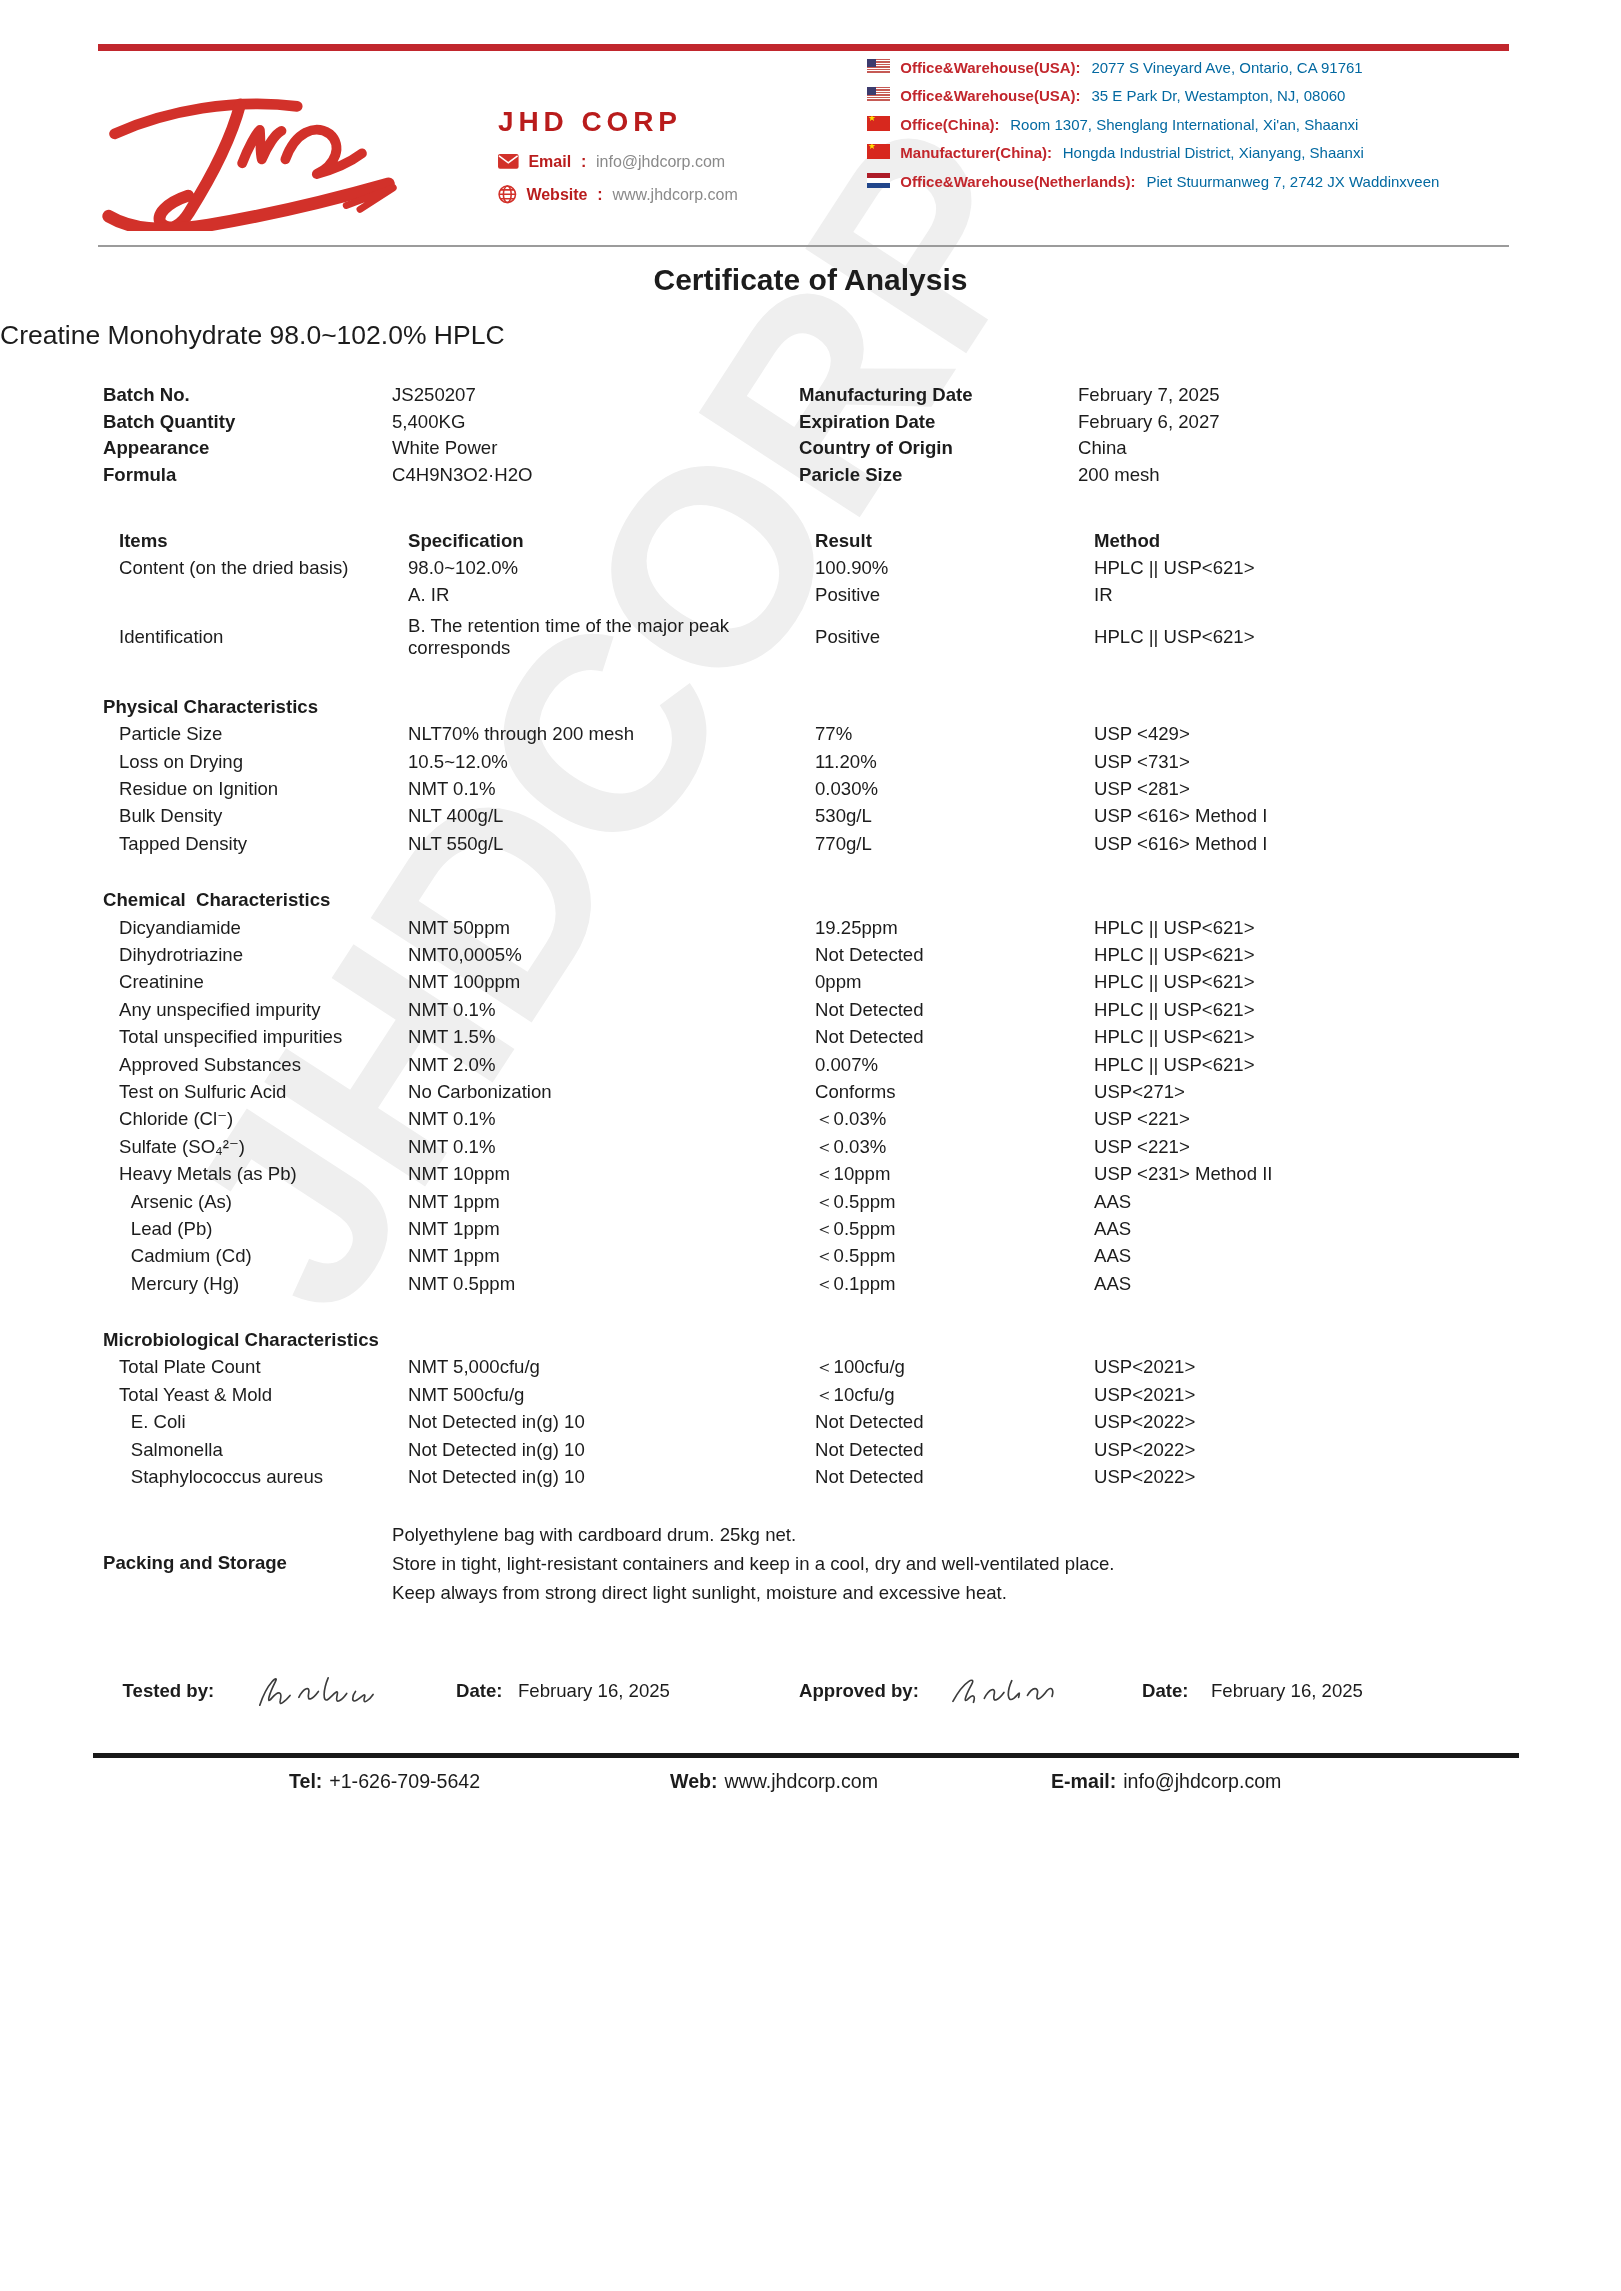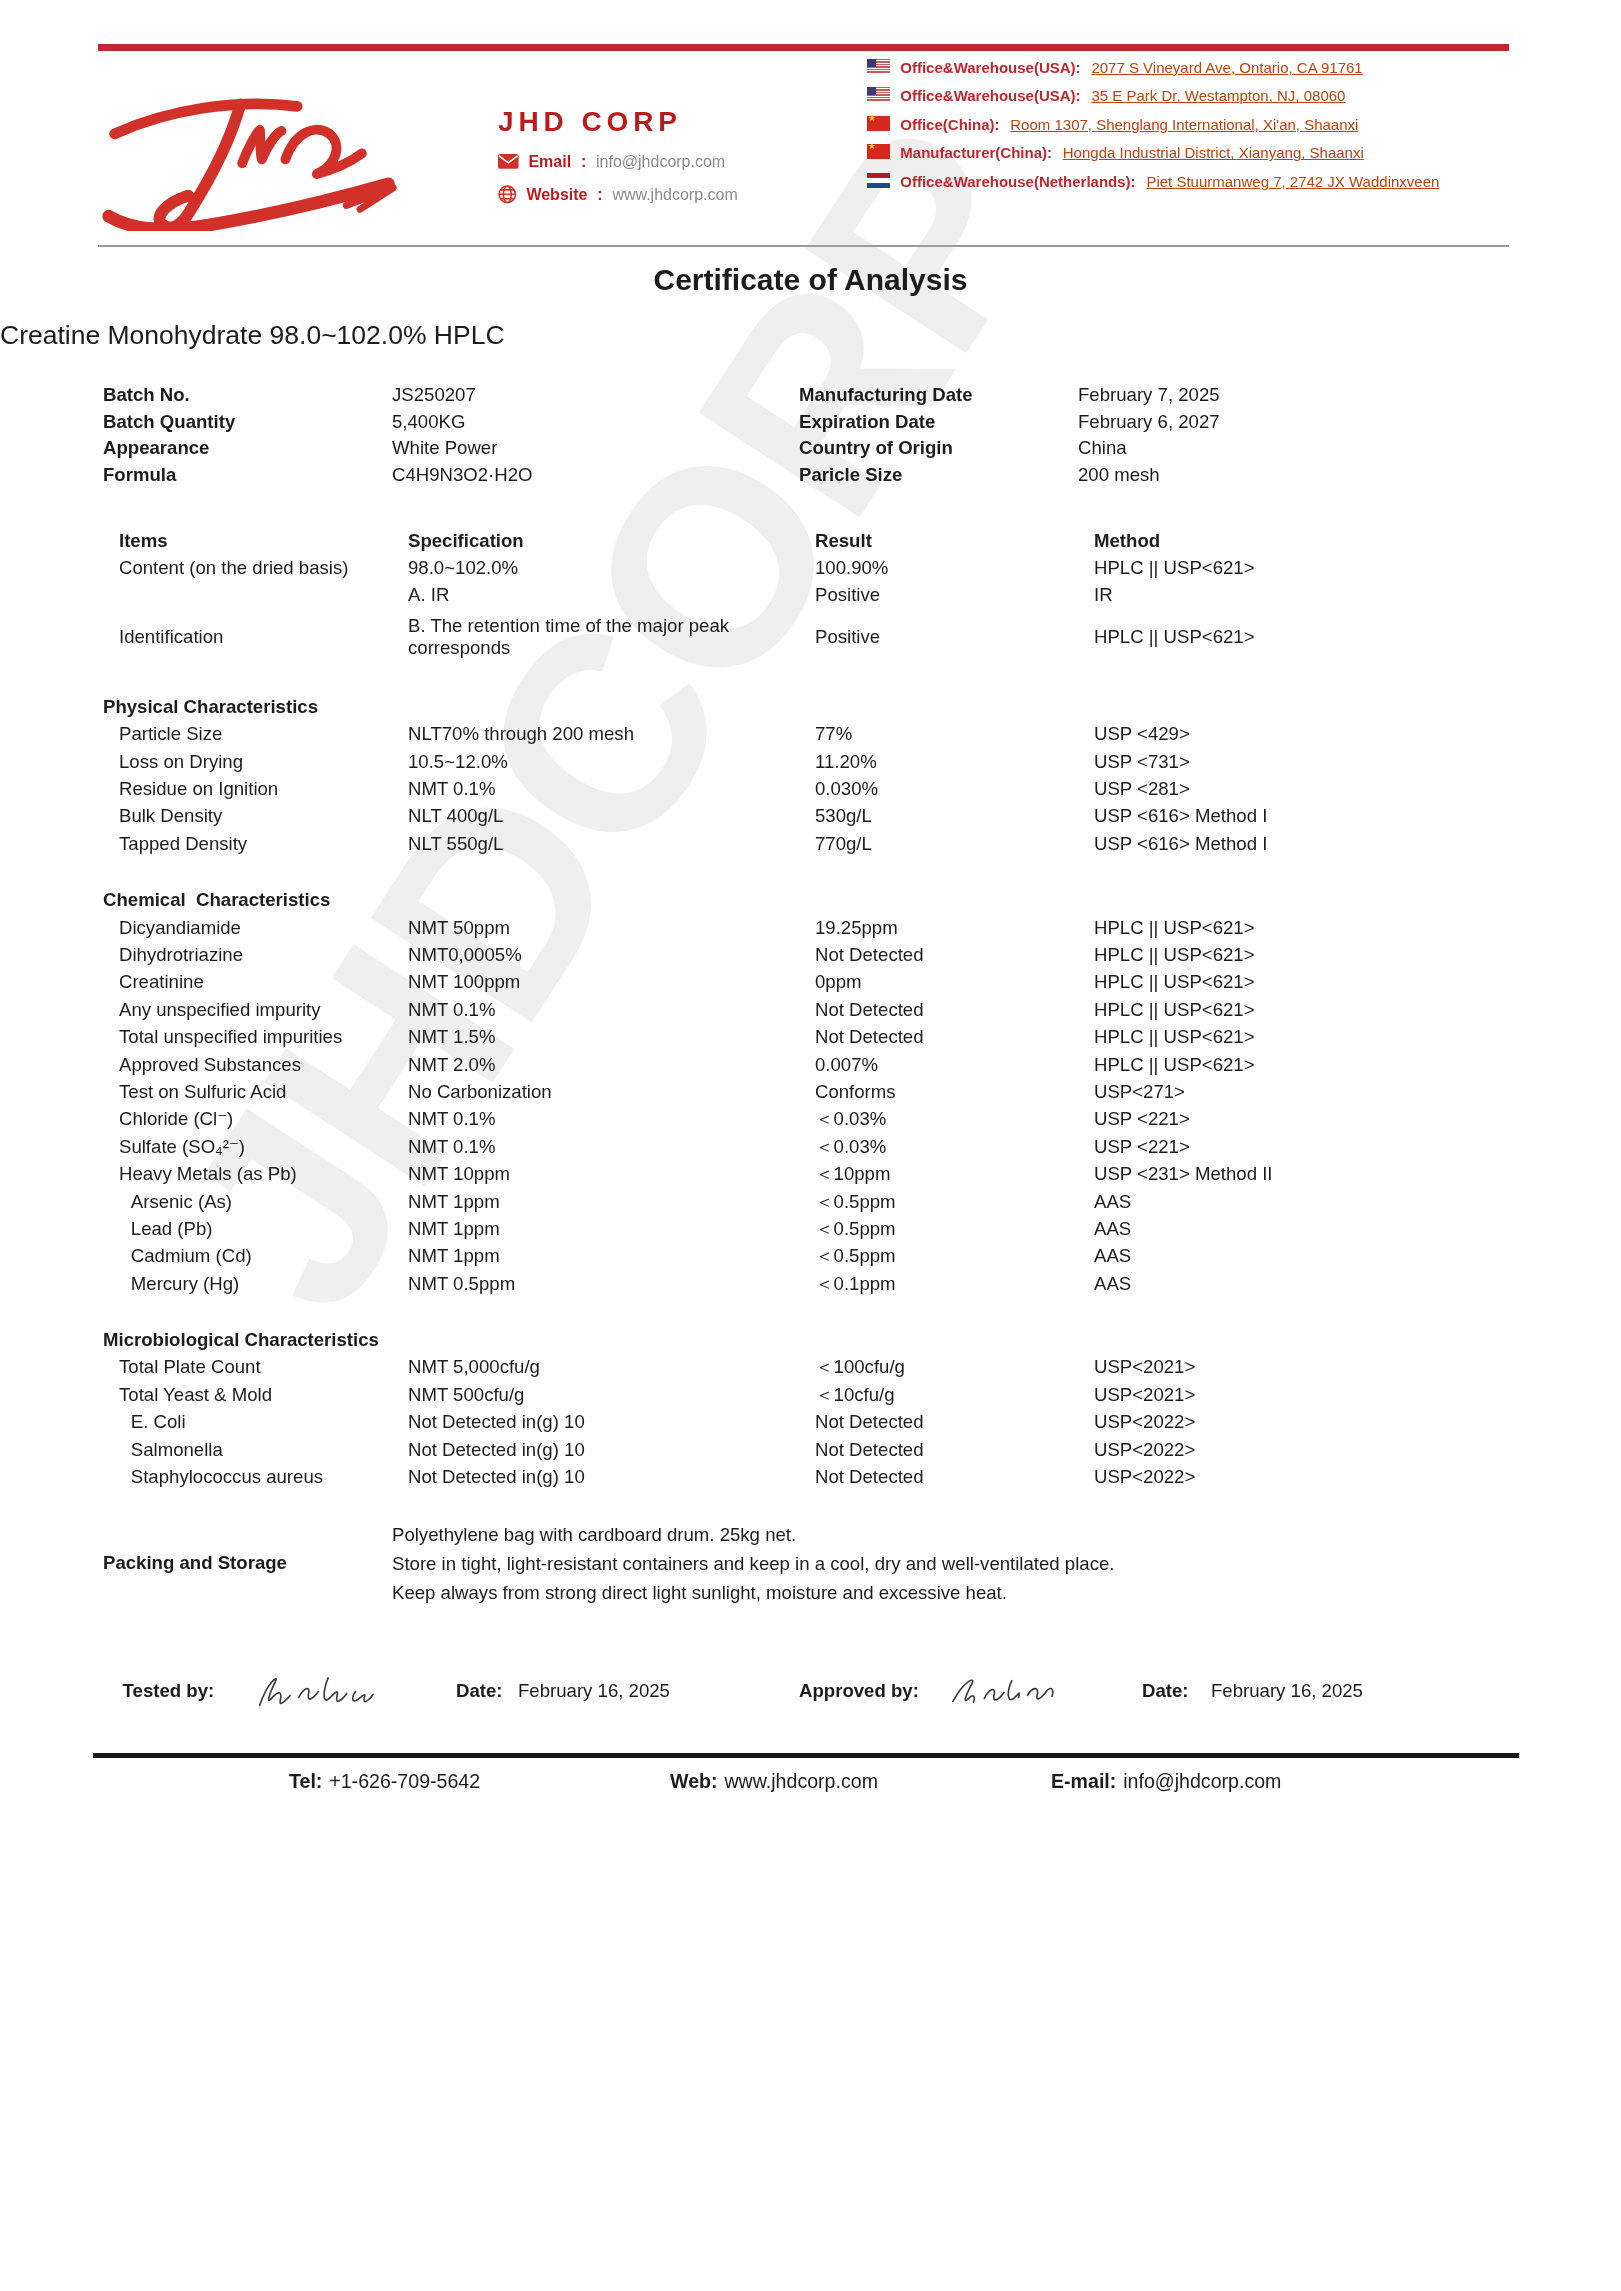--- a/index.html
+++ b/index.html
@@ -12,21 +12,21 @@
   .topbar{position:absolute;left:98px;top:44px;width:1411px;height:6.9px;background:#c1272d;}
   .logo{position:absolute;left:93px;top:69px;}
   .brandblock{position:absolute;left:498px;top:106px;}
   .company{font-size:28px;font-weight:bold;color:#b91c1c;letter-spacing:4.9px;}
   .contact-line{display:flex;align-items:center;gap:9.8px;margin-top:14.7px;}
   .c-label{color:#b91c1c;font-weight:bold;font-size:16px;}
   .c-value{color:#8a8a8a;font-size:16px;}
   .addrblock{position:absolute;left:867px;top:59px;display:flex;flex-direction:column;gap:6.9px;}
   .addr-row{display:flex;gap:10.8px;font-size:15px;height:21.6px;}
   .addr-label{color:#c2262c;font-weight:bold;white-space:nowrap;}
-  .addr-text{color:#c2410c;white-space:nowrap;text-decoration:underline;}
+  .addr-text{color:#0369a1;white-space:nowrap;}
   .flag{width:22.5px;height:14.7px;flex:none;position:relative;display:inline-block;overflow:hidden;}
   .flag.us{background:repeating-linear-gradient(180deg,#c65a55 0 1.3px,#fff 1.3px 2.5px);}
   .flag.us::after{content:"";position:absolute;left:0;top:0;width:8.8px;height:7.8px;background:#3c3b6e;}
   .flag.cn{background:#d7281e;}
   .flag.cn::after{content:"★";position:absolute;left:1px;top:-2px;color:#ffde00;font-size:8.8px;line-height:8.8px;}
   .flag.nl{background:linear-gradient(180deg,#ae1c28 0 4.9px,#fff 4.9px 9.8px,#21468b 9.8px 14.7px);}
   .divider{position:absolute;left:98px;top:245px;width:1411px;height:2px;background:#9b9b9b;}
   
   .title{position:absolute;left:0;top:263px;width:100%;text-align:center;font-size:30px;font-weight:bold;z-index:2;}
   .subtitle{position:absolute;left:0;top:320px;width:100%;text-align:left;font-size:26.5px;z-index:2;}

